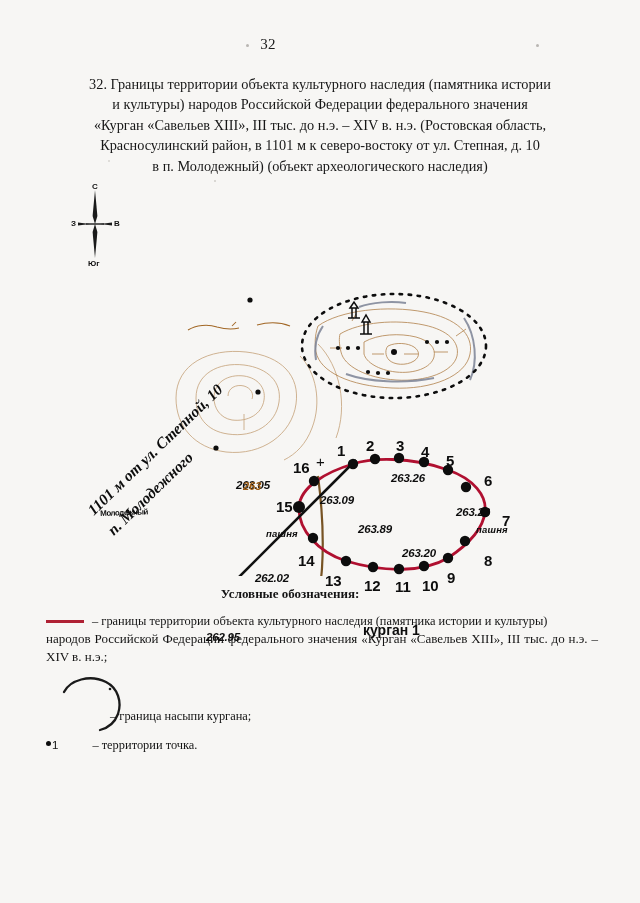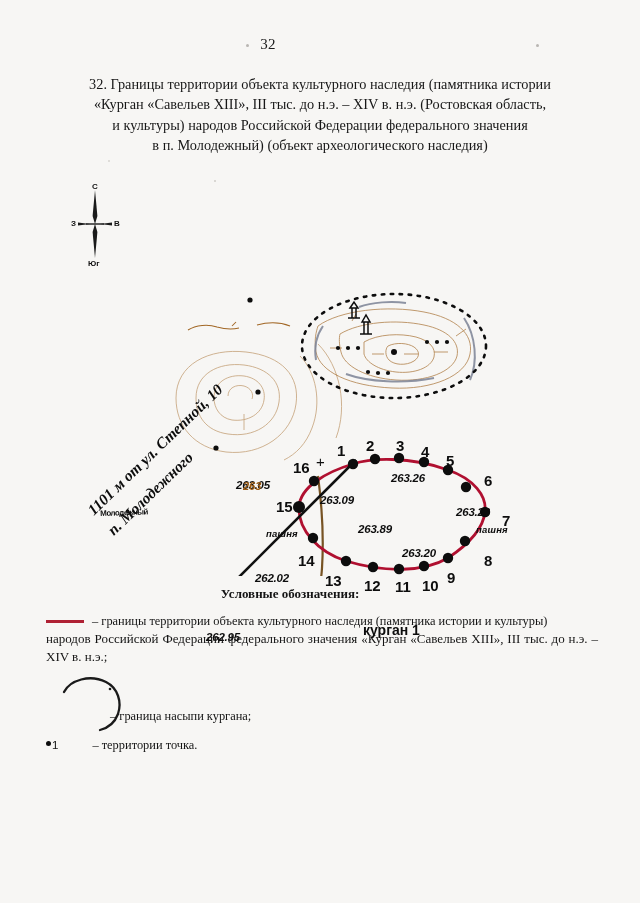--- a/index.html
+++ b/index.html
@@ -182,22 +182,23 @@
 <div class="page">
 
   <div class="page-number">32</div>
   <div class="speck sp1"></div>
   <div class="speck sp2"></div>
   <div class="speck sp3"></div>
   <div class="speck sp4"></div>
 
   <div class="title-block">
     <div>32. Границы территории объекта культурного наследия (памятника истории</div>
+    <div>и культуры) народов Российской Федерации федерального значения</div>
     <div>«Курган «Савельев XIII», III тыс. до н.э. – XIV в. н.э. (Ростовская область,</div>
-    <div>и культуры) народов Российской Федерации федерального значения</div>
+    <div>Красносулинский район, в 1101 м к северо-востоку от ул. Степная, д. 10</div>
     <div>в п. Молодежный) (объект археологического наследия)</div>
   </div>
 
   <div class="map">
 
     <svg width="640" height="400" viewBox="0 0 640 400">
       <defs>
         <marker id="arrowhead" markerWidth="14" markerHeight="14" refX="1" refY="5" orient="auto">
           <path d="M0,5 L14,0 L11,5 L14,10 Z" fill="#101010"></path>
         </marker>

